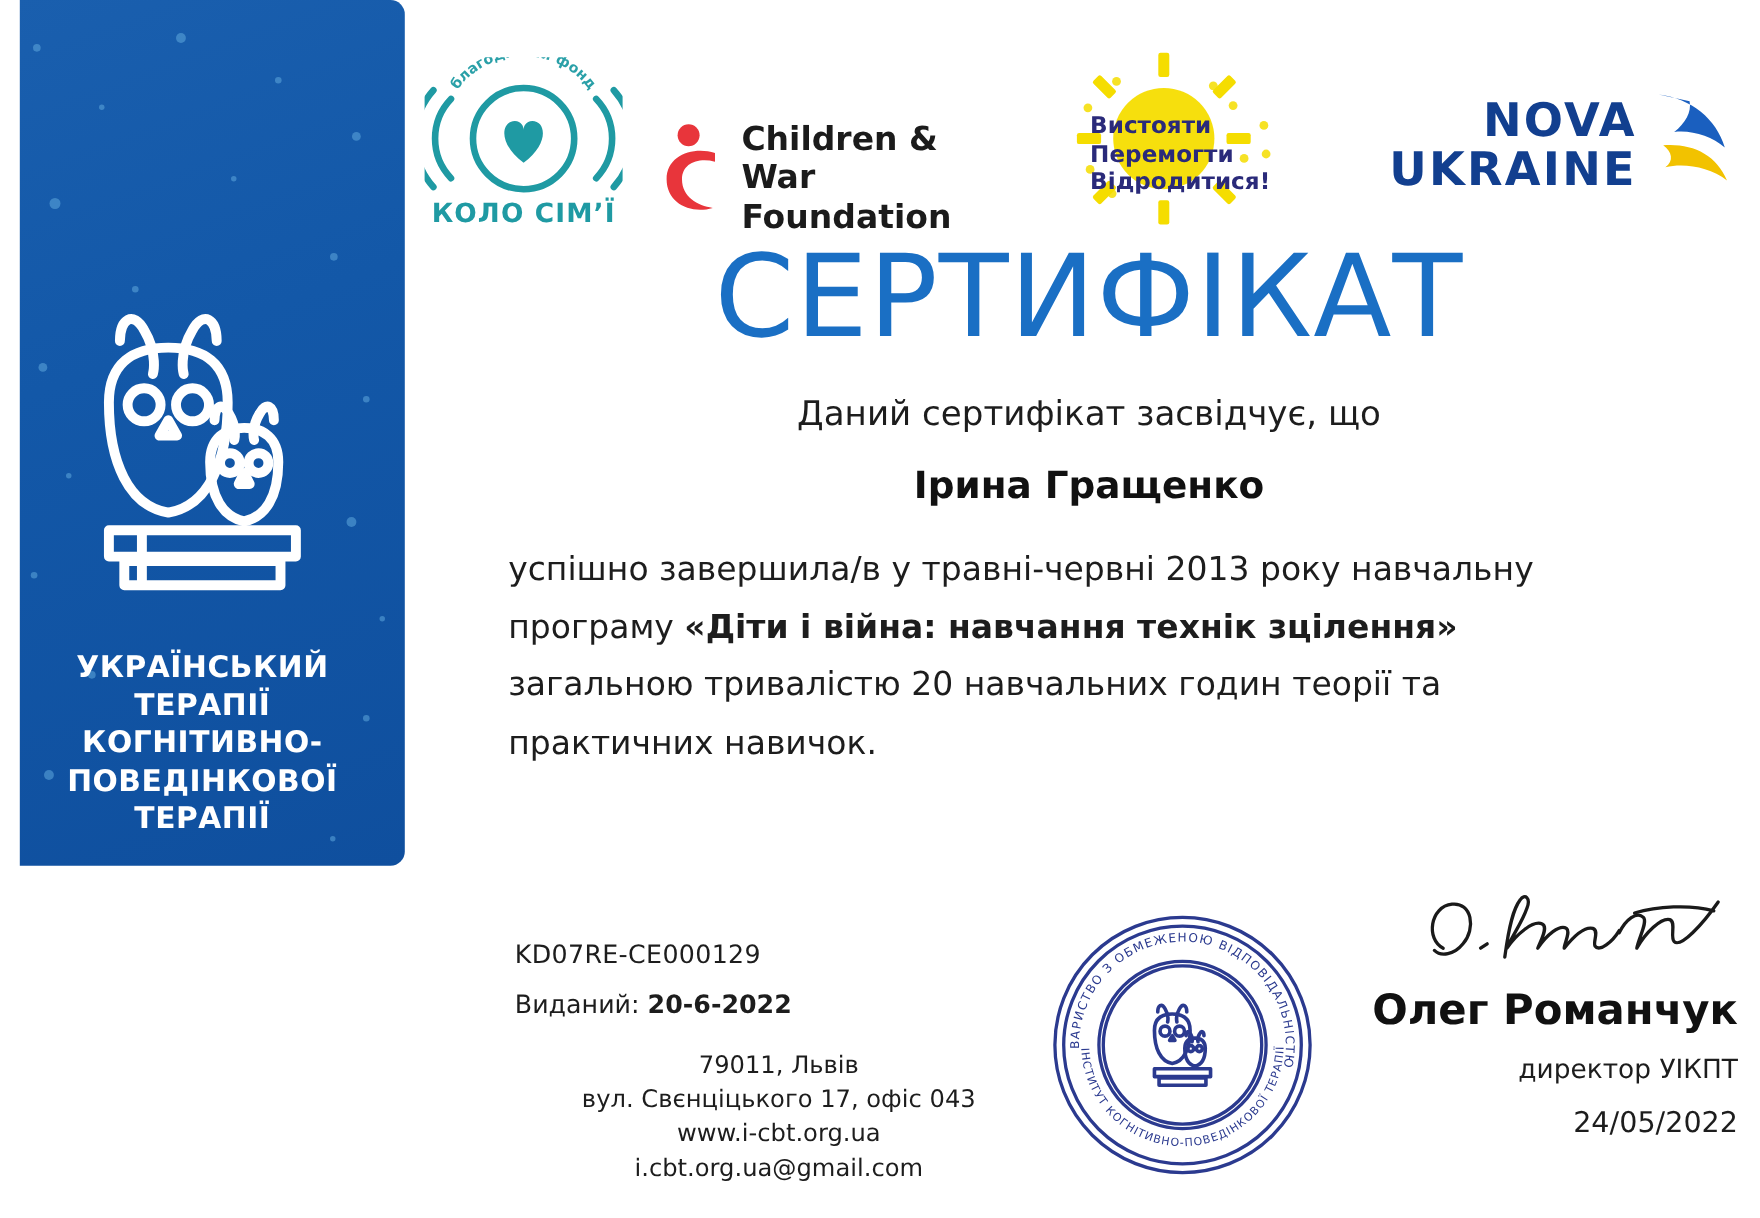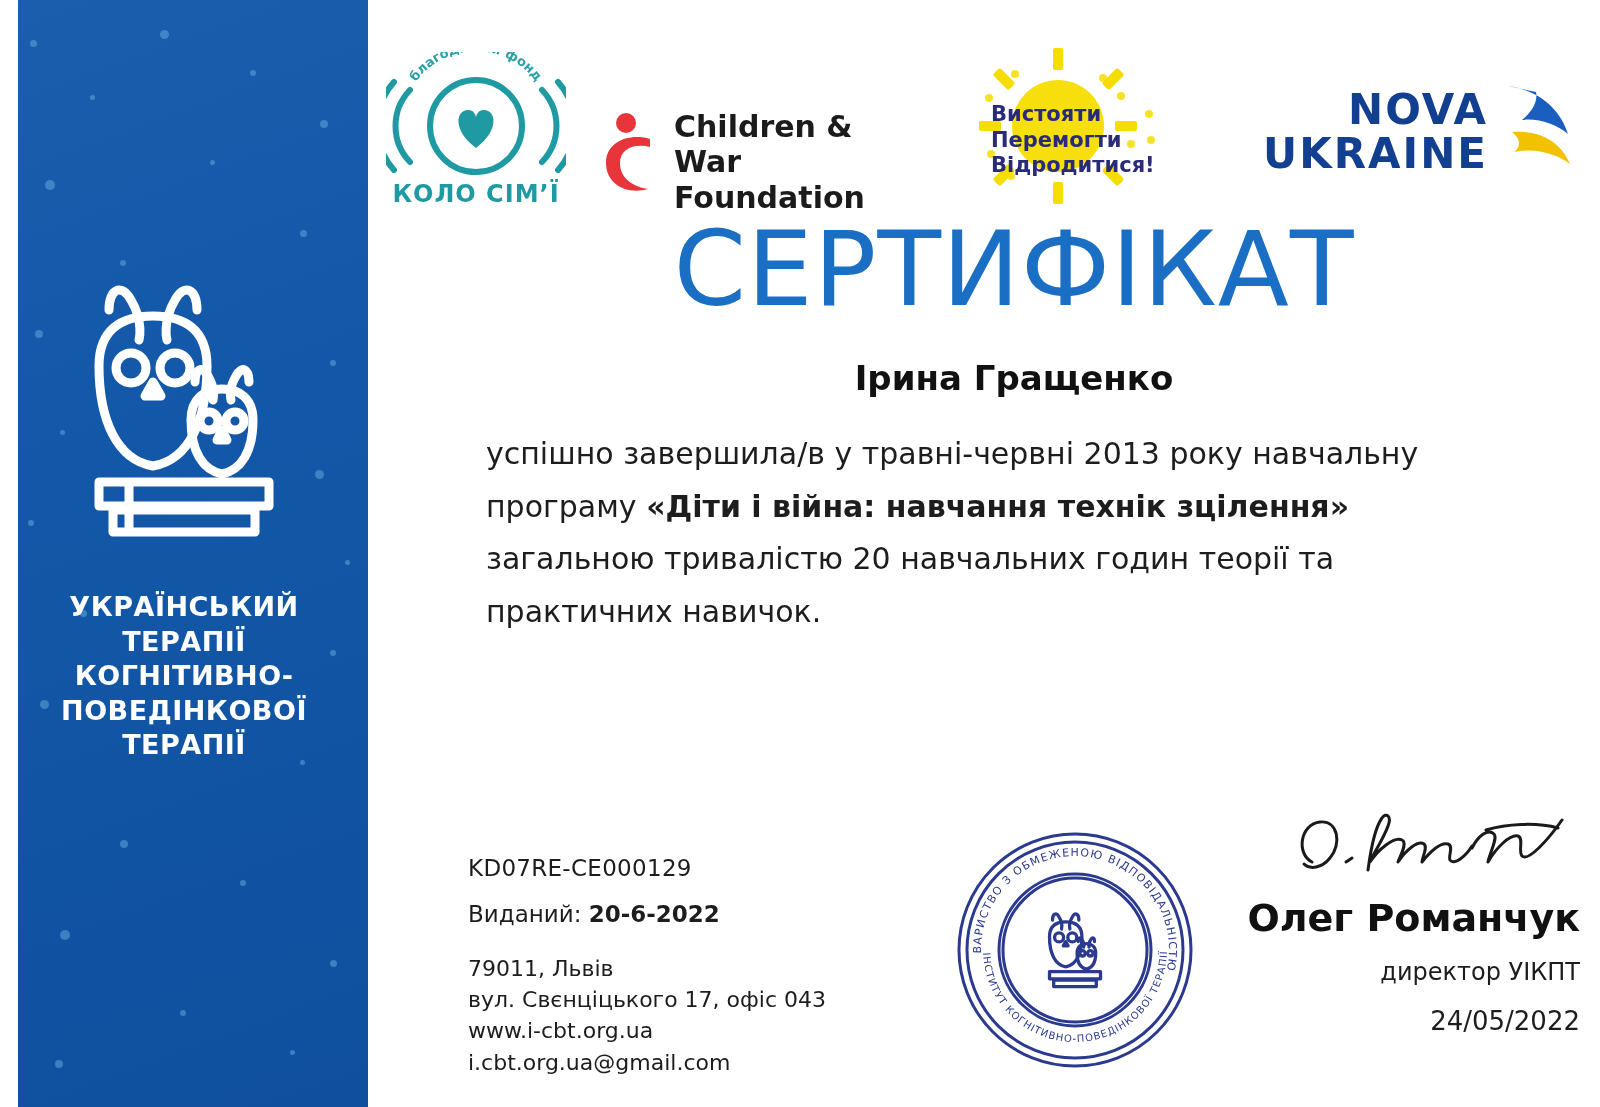--- a/index.html
+++ b/index.html
@@ -14,23 +14,24 @@
     overflow: hidden;
     position: relative;
   }
 
   
   .left-panel {
     position: absolute;
     left: 0;
     top: 0;
     width: 368px;
-    height: 1107px;
+    height: 787px;
     background: linear-gradient(160deg, #1a5fae 0%, #1358a8 40%, #0f4f9e 100%);
     overflow: hidden;
+    border-radius: 13px;
   }
   .left-panel .dots {
     position: absolute;
     inset: 0;
     opacity: 0.55;
   }
   .left-panel .dot {
     position: absolute;
     border-radius: 50%;
     background: #5fa8dd;
@@ -112,21 +113,21 @@
   .nova-text {
     position: absolute; left: 0; top: 6px; width: 240px; text-align: right;
     color: #123f8f; font-weight: bold; line-height: 1.05;
   }
   .nova-text .l1 { font-size: 42px; letter-spacing: 2px; }
   .nova-text .l2 { font-size: 42px; letter-spacing: 2px; }
 
   
   .content {
     position: absolute;
-    left: 444px;
+    left: 420px;
     top: 215px;
     width: 1140px;
   }
   .cert-title {
     font-family: "DejaVu Sans", sans-serif;
     font-weight: normal;
     font-size: 104px;
     color: #1a6fc4;
     text-align: center;
     letter-spacing: 1px;
@@ -173,20 +174,21 @@
   .issued {
     font-size: 23px;
     color: #1d1d1d;
     margin-bottom: 26px;
   }
   .issued b { font-weight: bold; }
   .address {
     font-size: 22px;
     color: #1d1d1d;
     line-height: 1.42;
+    text-align: center;
   }
 
   
   .stamp {
     position: absolute;
     left: 955px;
     top: 830px;
     width: 240px;
     height: 240px;
   }
@@ -366,20 +368,21 @@
     <div class="vyst-lines">
       <div>Вистояти</div>
       <div>Перемогти</div>
       <div>Відродитися!</div>
     </div>
   </div>
 </div>
 
 <div class="content">
   <div class="cert-title">СЕРТИФІКАТ</div>
+  <div class="attest">Даний сертифікат засвідчує, що</div>
   <div class="recipient">Ірина Гращенко</div>
   <div class="body-text">
     <div>успішно завершила/в у травні-червні 2013 року навчальну</div>
     <div>
       <span>програму </span><b>«Діти і війна: навчання технік зцілення»</b>
     </div>
     <div>загальною тривалістю 20 навчальних годин теорії та</div>
     <div class="body-last">практичних навичок.</div>
   </div>
 </div>

